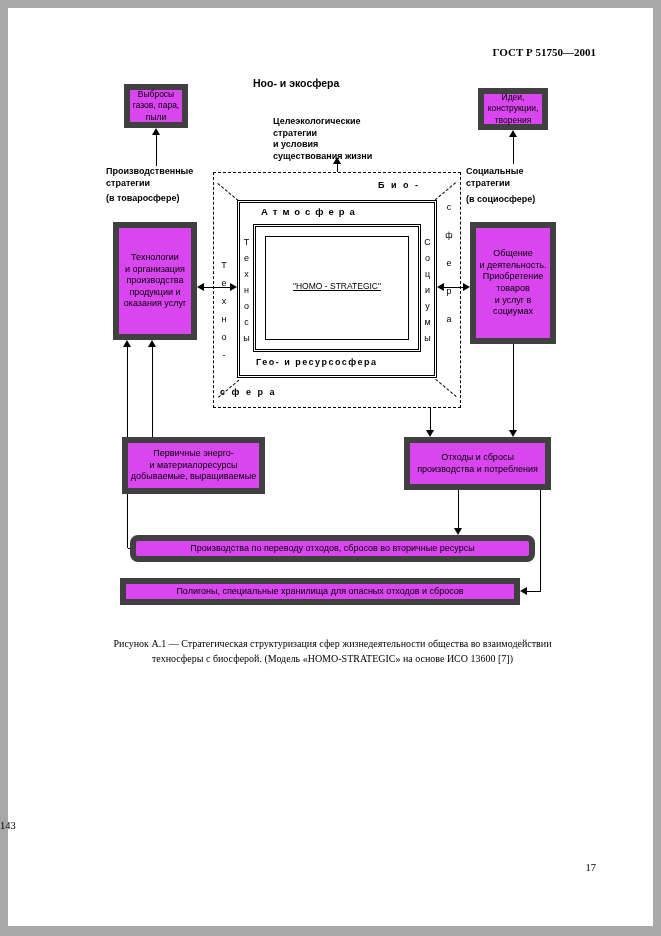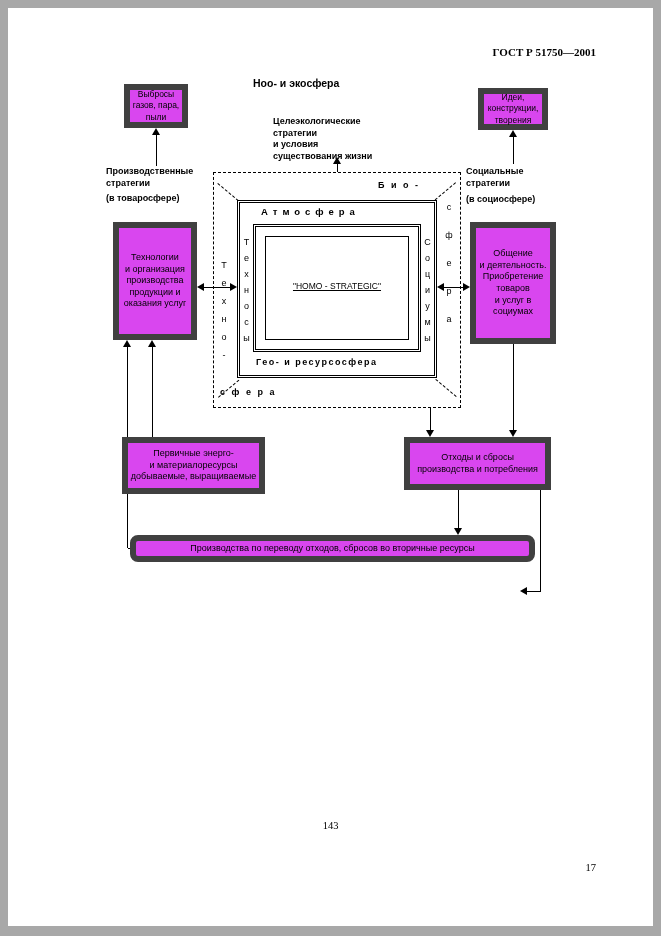--- a/index.html
+++ b/index.html
@@ -134,29 +134,34 @@
 Приобретение
 товаров
 и услуг в
 социумах</div>
   <div class="el box f9" style="left:122px;top:437px;width:143px;height:57px;">Первичные энерго-
 и материалоресурсы
 добываемые, выращиваемые</div>
   <div class="el box f9" style="left:404px;top:437px;width:147px;height:53px;">Отходы и сбросы
 производства и потребления</div>
   <div class="el box f9" style="left:130px;top:535px;width:405px;height:27px;border-radius:8px;">Производства по переводу отходов, сбросов во вторичные ресурсы</div>
+  <div class="el box f9" style="left:120px;top:578px;width:400px;height:27px;">Полигоны, специальные хранилища для опасных отходов и сбросов</div>
 
   <div class="el txt f9" style="left:273px;top:116px;width:124px;">Целеэкологические
 стратегии
 и условия
 существования жизни</div>
   <div class="el txt f9" style="left:106px;top:166px;width:104px;">Производственные
 стратегии</div>
   <div class="el txt f9" style="left:106px;top:193px;width:104px;">(в товаросфере)</div>
   <div class="el txt f9" style="left:466px;top:166px;width:98px;">Социальные
 стратегии</div>
   <div class="el txt f9" style="left:466px;top:194px;width:98px;">(в социосфере)</div>
 
+  <div class="el serif" style="left:60px;top:636px;width:545px;text-align:center;font-size:10px;line-height:1.5;">
+    <span style="display:block;">Рисунок А.1 — Стратегическая структуризация сфер жизнедеятельности общества во взаимодействии</span>
+    <span style="display:block;">техносферы с биосферой. (Модель «HOMO-STRATEGIC» на основе ИСО 13600 [7])</span>
+  </div>
 
-  <div class="el serif" style="left:0px;top:820px;width:661px;text-align:center;font-size:10.5px;">143</div>
+  <div class="el serif" style="left:0px;top:820px;width:661px;text-align:left;font-size:10.5px;">143</div>
   <div class="el serif" style="left:556px;top:862px;width:40px;text-align:right;font-size:10.5px;">17</div>
 
 </div>
 
 </body></html>

